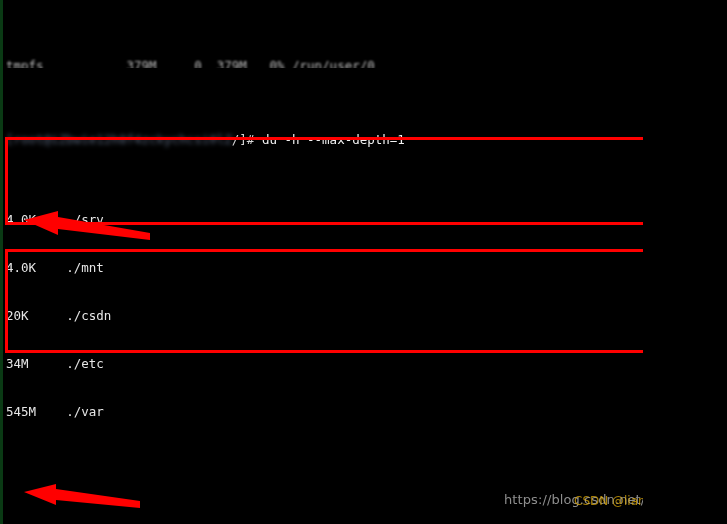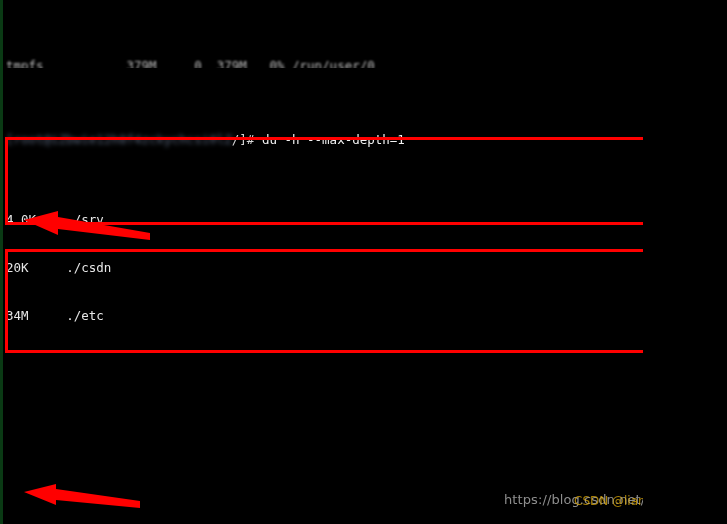--- a/index.html
+++ b/index.html
@@ -112,22 +112,24 @@
   <div id="console">
 
     
     <div class="line clipped-top"><span class="dim-blur">tmpfs           379M     0  379M   0% /run/user/0</span></div>
 
     
     <div class="line"><span class="prompt-blur">[root@iZbwie12h8f4zckychcsi0lZ</span><span class="slash">/]#</span><span> </span><span class="err">du -h --max-depth=1</span></div>
 
     
     <div class="line"><span class="sz">4.0K</span><span>	</span><span class="pth">./srv</span></div>
+    <div class="line"><span class="sz">4.0K</span><span>	</span><span class="pth">./mnt</span></div>
     <div class="line"><span class="sz">20K</span><span>	</span><span class="pth">./csdn</span></div>
     <div class="line"><span class="sz">34M</span><span>	</span><span class="pth">./etc</span></div>
+    <div class="line"><span class="sz">545M</span><span>	</span><span class="pth">./var</span></div>
 
     
     
     
     
     
     
 
     
     

